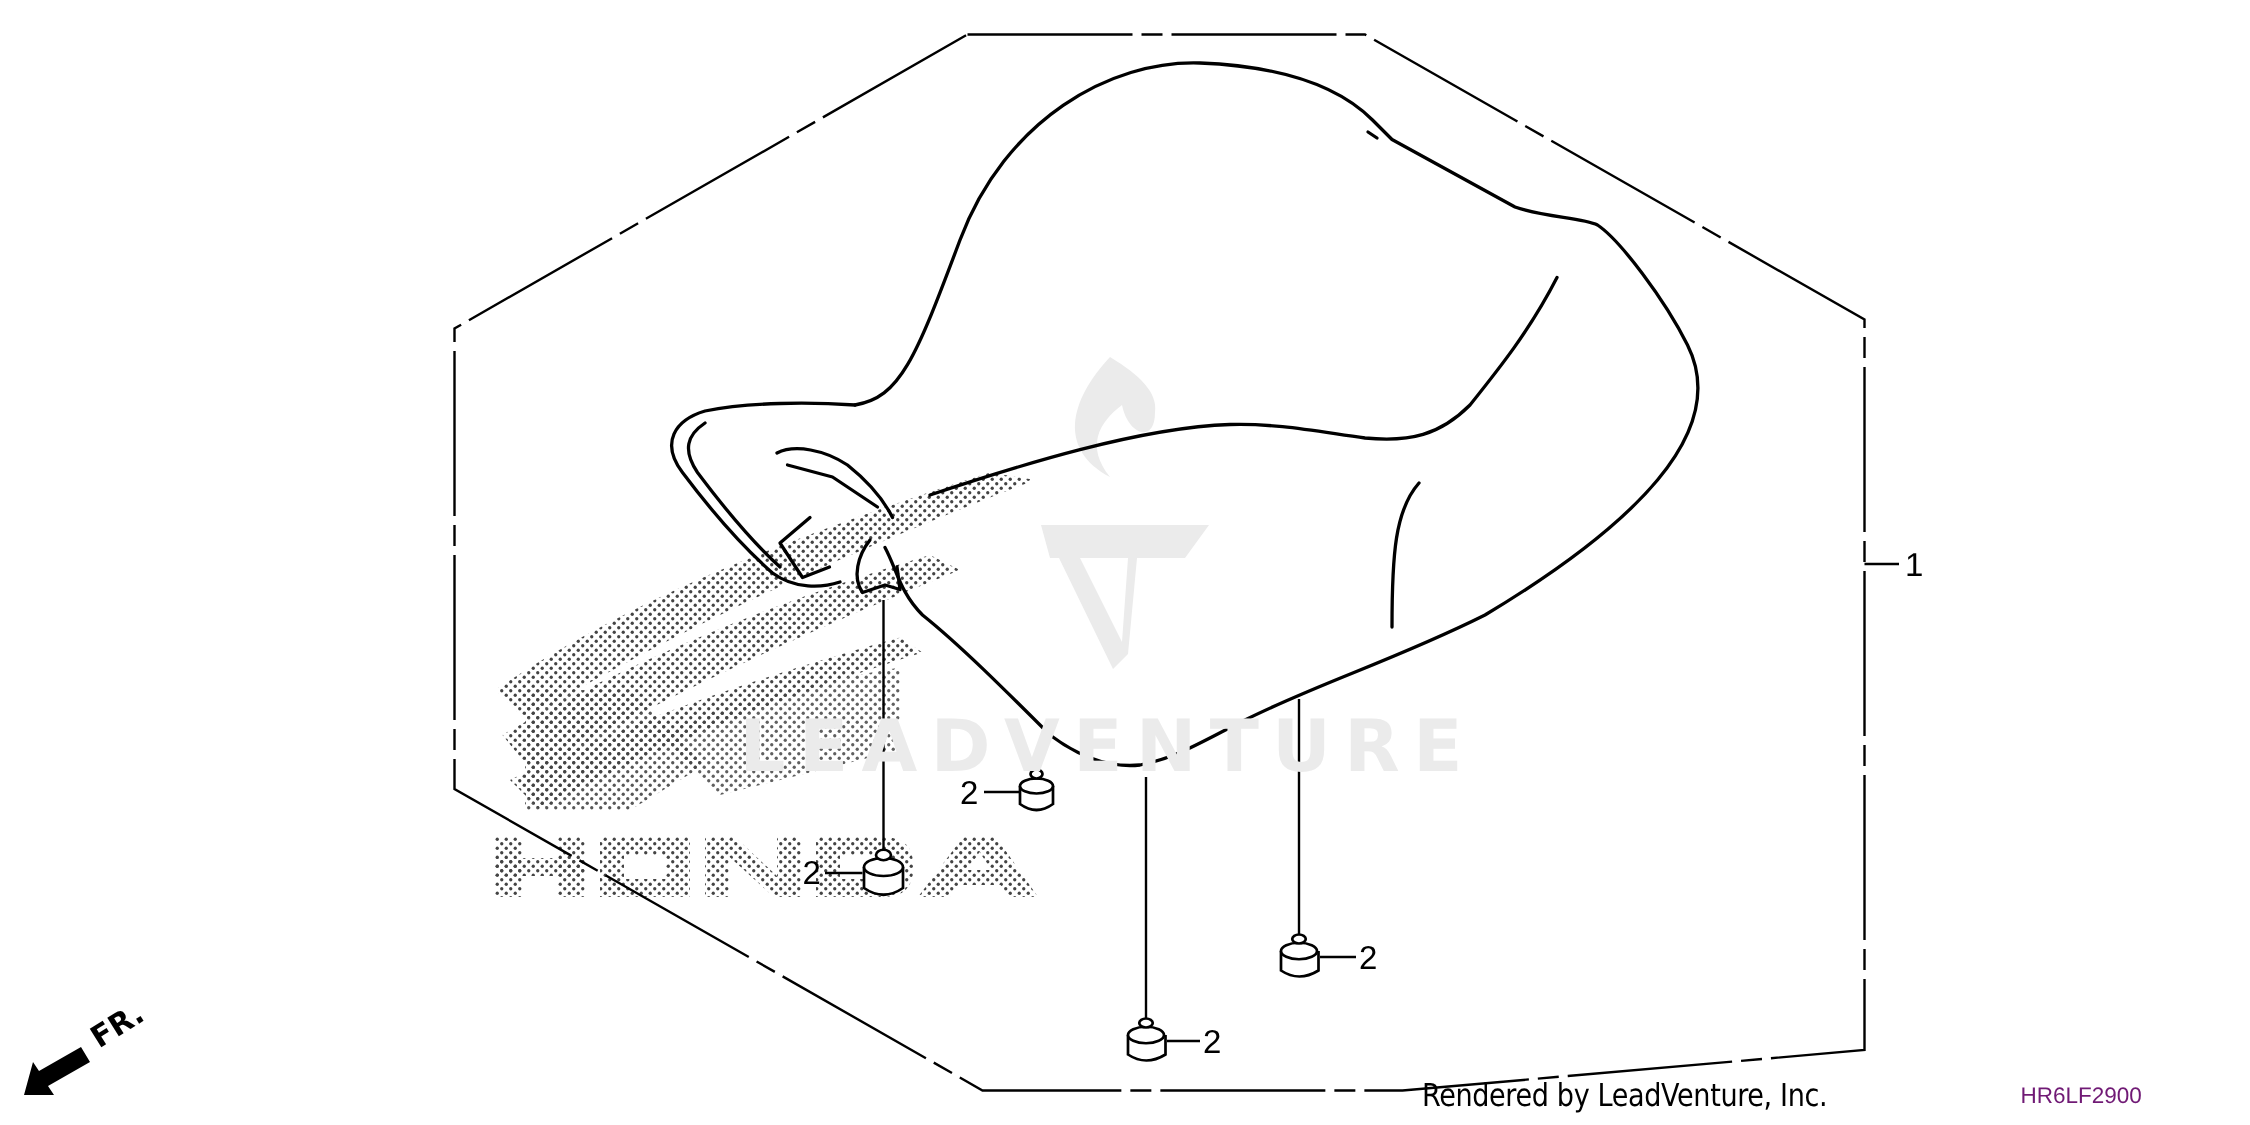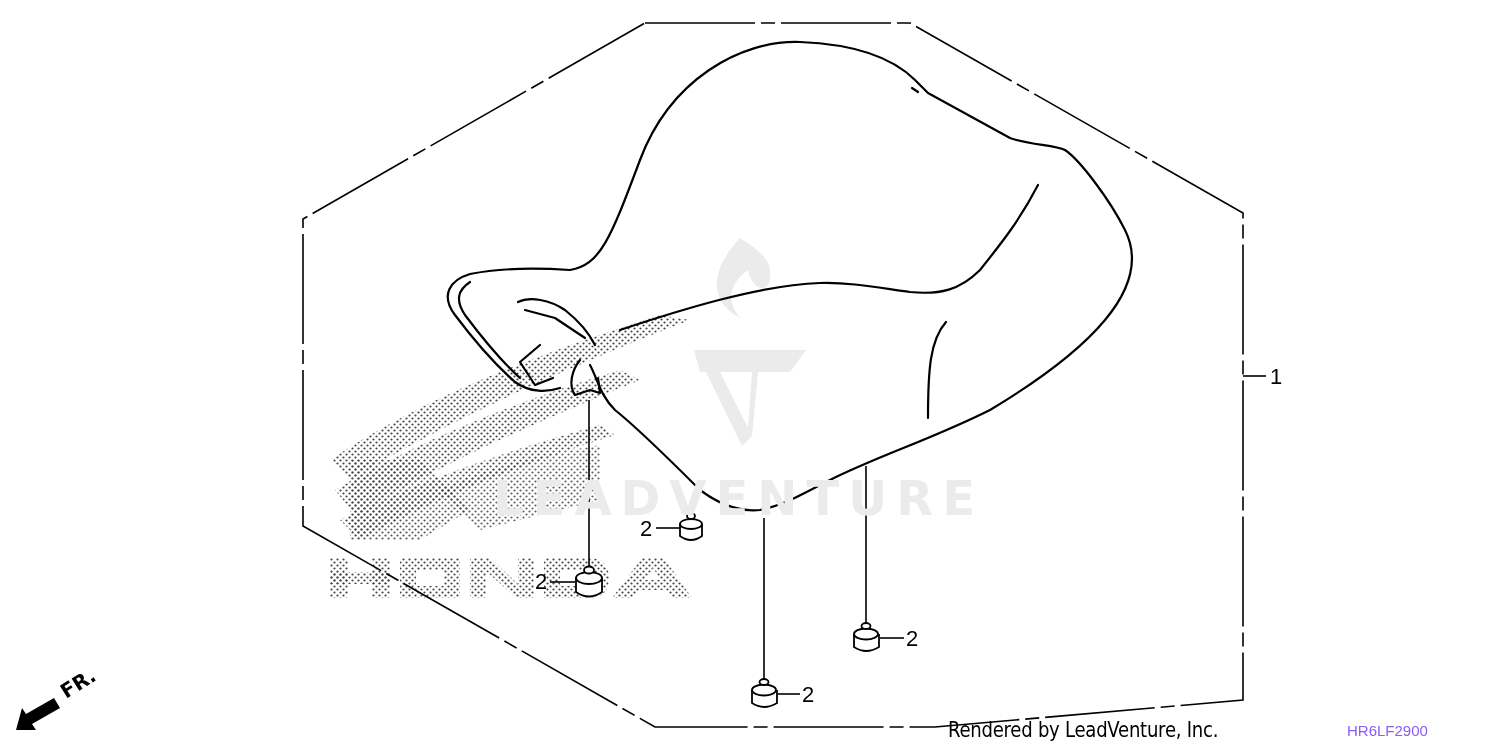--- a/index.html
+++ b/index.html
@@ -1,20 +1,20 @@
 <!DOCTYPE html>
 <html><head>
   <meta charset="utf-8">
   <style>
     html, body { margin: 0; padding: 0; background: #ffffff; }
     body { width: 1500px; height: 750px; position: relative; overflow: hidden; font-family: "Liberation Sans", sans-serif; }
     #diagram { position: absolute; left: 0; top: 0; width: 1500px; height: 750px; }
     .callout { position: absolute; font-family: "Liberation Sans", sans-serif; font-size: 22px; color: #000; line-height: 1; }
     .credit { position: absolute; left: 948px; top: 718px; font-family: "DejaVu Sans", sans-serif; font-size: 21px; color: #000; letter-spacing: -0.3px; transform: scaleX(0.86); transform-origin: left top; }
-    .code { position: absolute; left: 1347px; top: 722px; font-family: "Liberation Sans", sans-serif; font-size: 15px; color: #8b5cf6; }
+    .code { position: absolute; left: 1347px; top: 722px; font-family: "Liberation Sans", sans-serif; font-size: 15px; color: #701a75; }
     .watermark-text { position: absolute; left: 493px; top: 470px; font-family: "DejaVu Sans", sans-serif; font-weight: bold; font-size: 48px; letter-spacing: 9px; color: #ebebeb; }
     .fr-label { position: absolute; left: 56px; top: 683px; font-family: "DejaVu Sans", sans-serif; font-weight: bold; font-size: 20px; color: #000; transform: rotate(-32deg); transform-origin: left top; }
   </style>
 </head>
 <body>
 
 <svg id="diagram" viewBox="0 0 1500 750" xmlns="http://www.w3.org/2000/svg">
   <defs>
     <pattern id="dots" width="6" height="6" patternUnits="userSpaceOnUse">
       <circle cx="1.5" cy="1.5" r="1.1" fill="#444"></circle>

